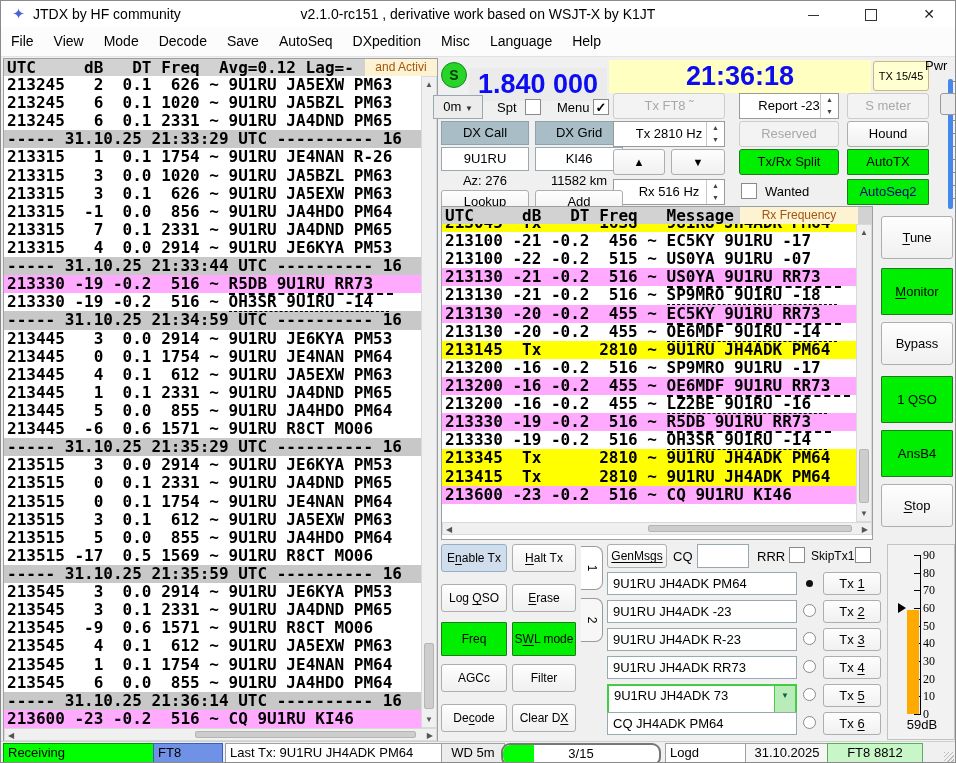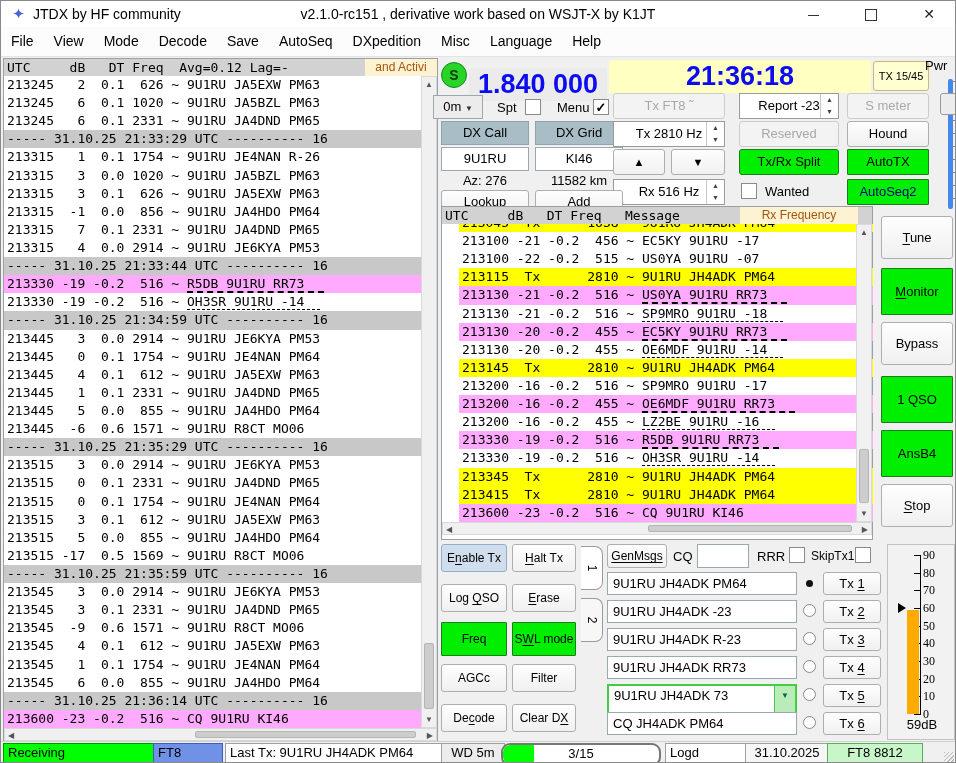--- a/index.html
+++ b/index.html
@@ -14,21 +14,21 @@
   .title-text{left:32px;top:0;height:26px;line-height:26px;font-size:14px;}
   .version-text{left:50%;top:0;transform:translateX(-50%);height:26px;line-height:26px;font-size:14px;white-space:nowrap;}
   .winbtn{top:0;width:46px;height:26px;text-align:center;line-height:26px;font-size:14px;color:#222;}
   .glyph-min{display:inline-block;width:11px;height:1px;background:#333;vertical-align:middle;}
   .glyph-max{display:inline-block;width:10px;height:10px;border:1px solid #333;vertical-align:middle;}
   .menubar{left:0;top:26px;width:954px;height:30px;background:#fcfcfc;border-bottom:1px solid #e3e3e3;}
   .menu-item{display:inline-block;padding:0 10px;line-height:29px;font-size:14px;}
 
   
   .panel{background:#fff;border:1px solid #98a0a6;}
-  .mono{font-family:"DejaVu Sans Mono",monospace;font-weight:normal;font-size:13px;}
+  .mono{font-family:"DejaVu Sans Mono",monospace;font-weight:bold;font-size:16px;}
   .tbl-header{background:#d2d2d2;height:17px;line-height:17px;padding-left:3px;white-space:pre;overflow:hidden;}
   .tab-label{height:17px;line-height:17px;background:#fdf2d2;color:#a3550e;font-size:12px;
              text-align:center;overflow:hidden;white-space:nowrap;}
   .rows{overflow:hidden;}
   .trow{height:18.11px;line-height:18.11px;white-space:pre;padding-left:3px;}
   .r-sep{background:#c8c8c8;}
   .r-tx{background:#ffff00;}
   .r-pk,.r-pku{background:#ffaaff;}
   .r-pku .m{border-bottom:2px dashed #000;padding-right:20px;}
   .r-du .m{border-bottom:1px dashed #000;padding-right:16px;}
@@ -205,26 +205,25 @@
   <div class="abs cb" style="left:740px;top:182px"></div>
   <div class="abs lbl" style="left:764px;top:183px">Wanted</div>
   <div class="abs btn green" style="left:846px;top:178px;width:82px;height:26px;line-height:24px;color:#000080">AutoSeq2</div>
 
   <div class="abs btn" style="left:440px;top:189px;width:88px;height:24px;line-height:22px"><u>L</u>ookup</div>
   <div class="abs btn" style="left:534px;top:189px;width:88px;height:24px;line-height:22px">Add</div>
 
   <div class="abs panel" style="left:440px;top:205px;width:432px;height:334px">
     <div class="abs mono tbl-header" style="left:0;top:0;width:430px">UTC     dB   DT Freq   Message</div>
     <div class="abs tab-label" style="left:298px;top:0;width:118px">Rx Frequency</div>
-    <div class="abs mono rows" style="left:17px;top:17px;width:414px;height:298px">
+    <div class="abs mono rows" style="left:0;top:17px;width:414px;height:298px">
       <div style="margin-top:-10px">
           <div class="trow r-tx"><span>213045  Tx      1638 ~ </span><span class="m">9U1RU JH4ADK PM64</span></div>
           <div class="trow r-n"><span>213100 -21 -0.2  456 ~ </span><span class="m">EC5KY 9U1RU -17</span></div>
           <div class="trow r-n"><span>213100 -22 -0.2  515 ~ </span><span class="m">US0YA 9U1RU -07</span></div>
-          <div class="trow r-tx"><span>213115  Tx      2810 ~ </span><span class="m">9U1RU JH4ADK PM64</span></div>
           <div class="trow r-pku"><span>213130 -21 -0.2  516 ~ </span><span class="m">US0YA 9U1RU RR73</span></div>
           <div class="trow r-du"><span>213130 -21 -0.2  516 ~ </span><span class="m">SP9MRO 9U1RU -18</span></div>
           <div class="trow r-pku"><span>213130 -20 -0.2  455 ~ </span><span class="m">EC5KY 9U1RU RR73</span></div>
           <div class="trow r-du"><span>213130 -20 -0.2  455 ~ </span><span class="m">OE6MDF 9U1RU -14</span></div>
           <div class="trow r-tx"><span>213145  Tx      2810 ~ </span><span class="m">9U1RU JH4ADK PM64</span></div>
           <div class="trow r-n"><span>213200 -16 -0.2  516 ~ </span><span class="m">SP9MRO 9U1RU -17</span></div>
           <div class="trow r-pku"><span>213200 -16 -0.2  455 ~ </span><span class="m">OE6MDF 9U1RU RR73</span></div>
           <div class="trow r-du"><span>213200 -16 -0.2  455 ~ </span><span class="m">LZ2BE 9U1RU -16</span></div>
           <div class="trow r-pku"><span>213330 -19 -0.2  516 ~ </span><span class="m">R5DB 9U1RU RR73</span></div>
           <div class="trow r-du"><span>213330 -19 -0.2  516 ~ </span><span class="m">OH3SR 9U1RU -14</span></div>

